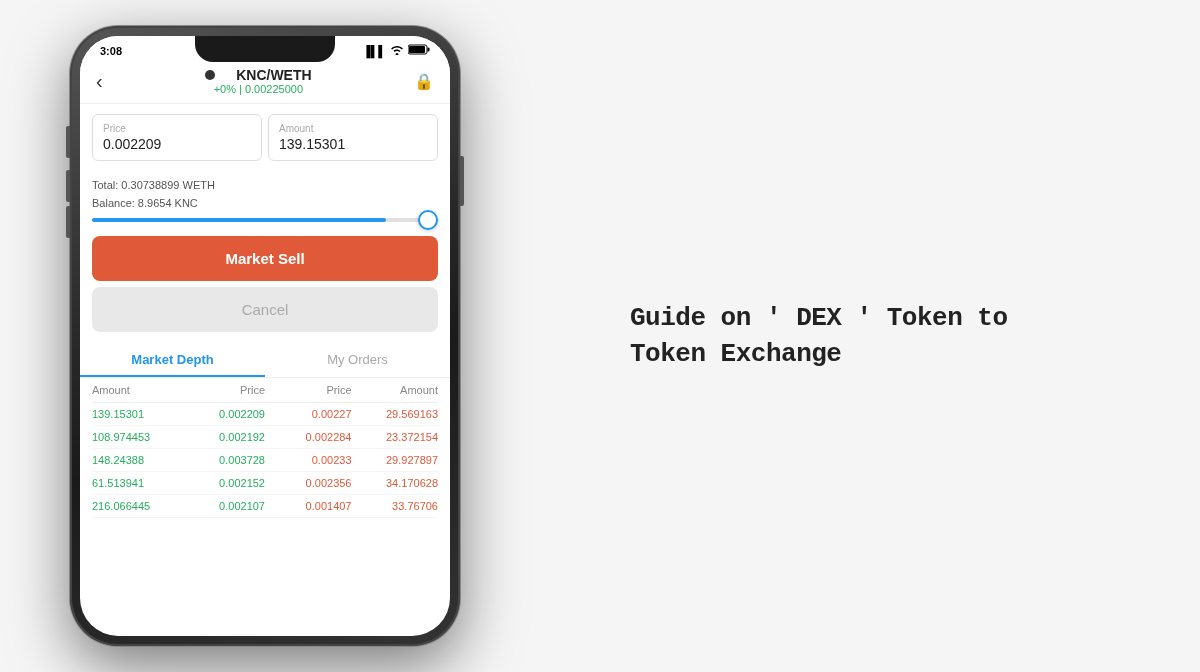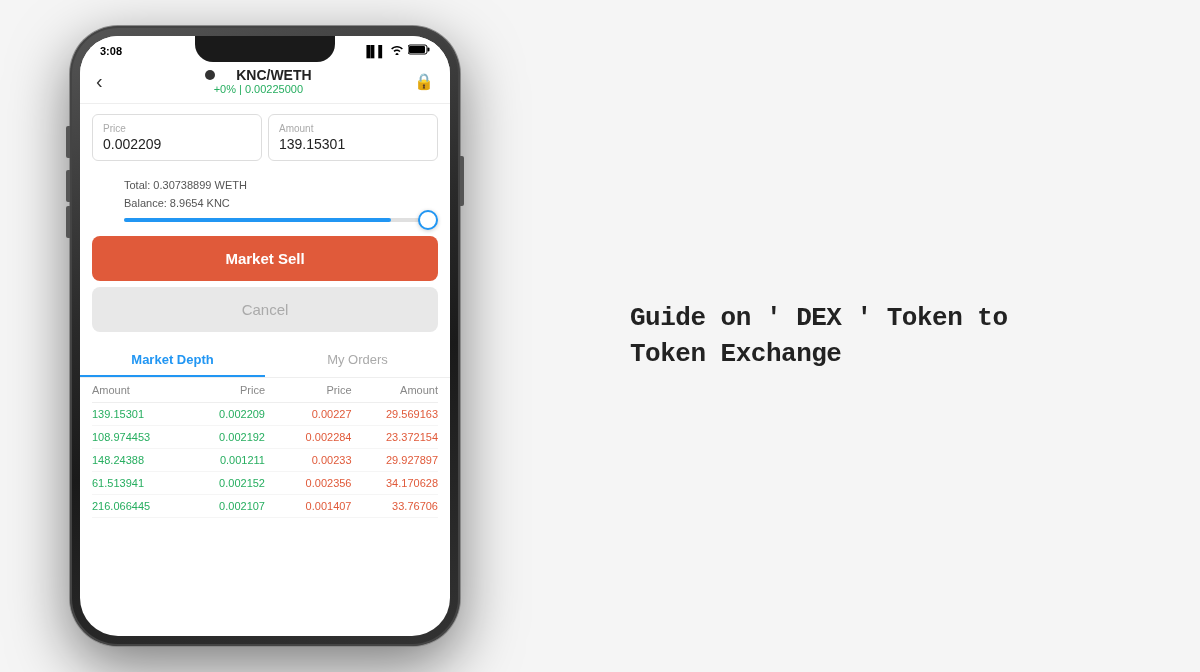--- a/index.html
+++ b/index.html
@@ -166,21 +166,20 @@
     .input-value {
       font-size: 14px;
       color: #222;
       font-weight: 500;
     }
 
     
     .slider-row {
       padding: 6px 12px 4px;
       background: #fff;
-      margin-left: 32px;
     }
     .total-balance {
       font-size: 11px;
       color: #555;
       line-height: 1.6;
     }
     .slider-track {
       margin-top: 6px;
       position: relative;
       height: 4px;
@@ -389,21 +388,21 @@
     <span class="amt-right">29.569163</span>
   </div>
           <div class="depth-row">
     <span class="amt-left">108.974453</span>
     <span class="price-left">0.002192</span>
     <span class="price-right">0.002284</span>
     <span class="amt-right">23.372154</span>
   </div>
           <div class="depth-row">
     <span class="amt-left">148.24388</span>
-    <span class="price-left">0.001211</span>
+    <span class="price-left">0.003728</span>
     <span class="price-right">0.00233</span>
     <span class="amt-right">29.927897</span>
   </div>
           <div class="depth-row">
     <span class="amt-left">61.513941</span>
     <span class="price-left">0.002152</span>
     <span class="price-right">0.002356</span>
     <span class="amt-right">34.170628</span>
   </div>
           <div class="depth-row">

